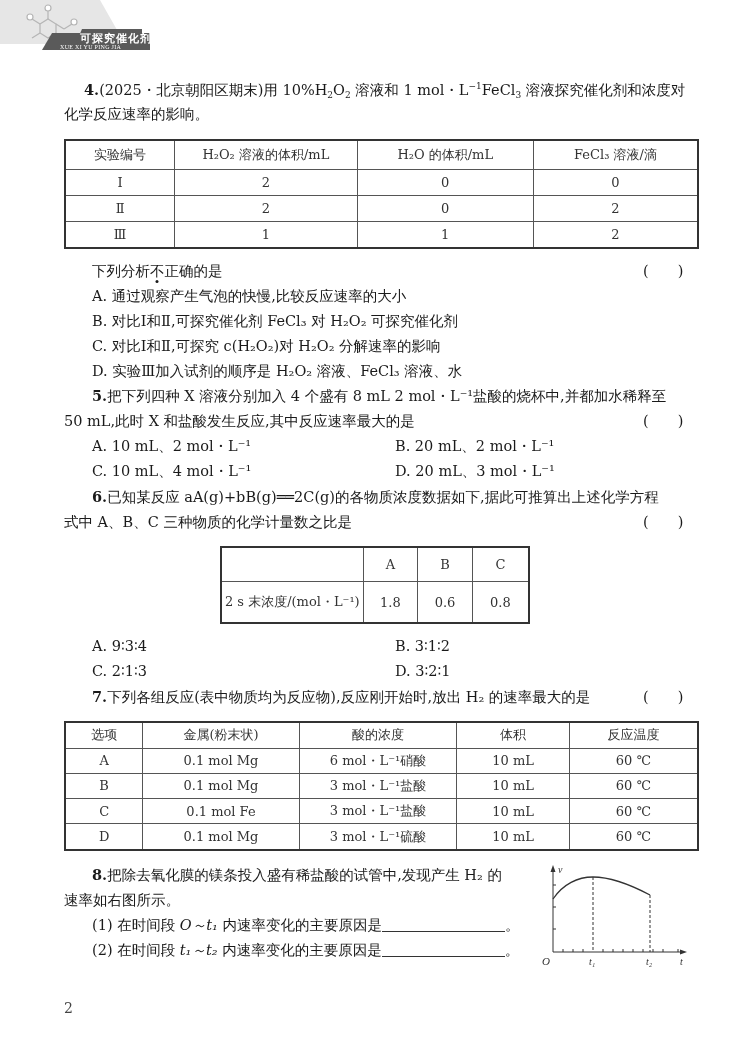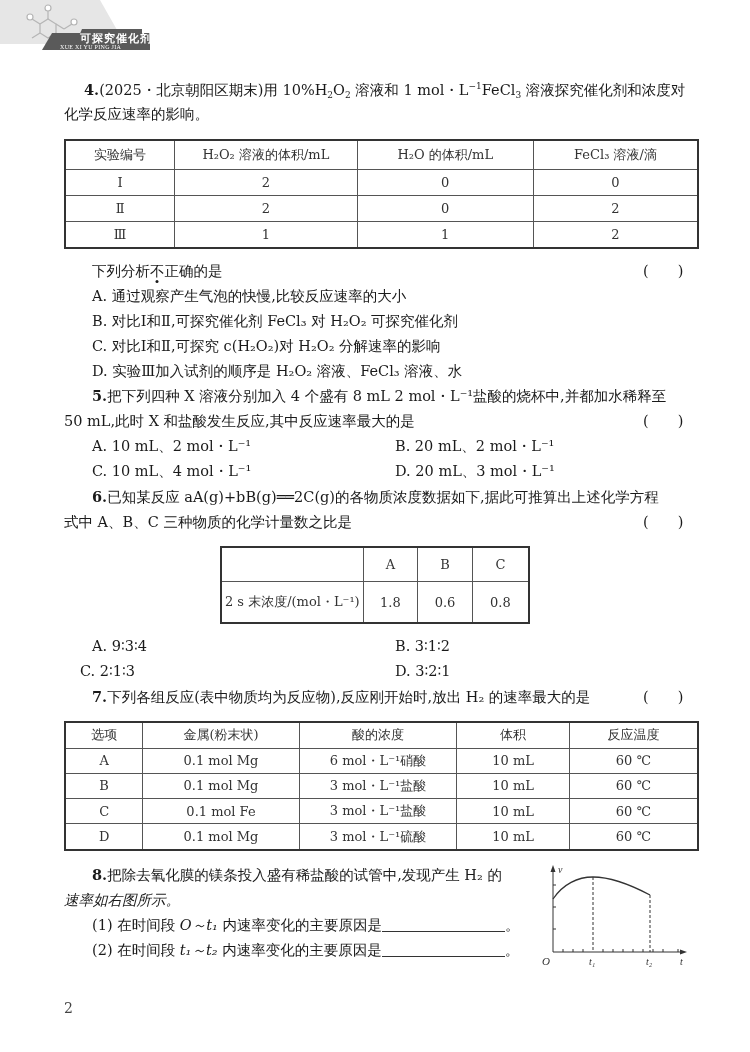--- a/index.html
+++ b/index.html
@@ -151,21 +151,21 @@
       <td>2 s 末浓度/(mol・L⁻¹)</td>
       <td>1.8</td>
       <td>0.6</td>
       <td>0.8</td>
     </tr>
   </tbody>
     </table>
 
   <div class="line" style="left:92px; top:636px;">A. 9∶3∶4</div>
   <div class="line" style="left:395px; top:636px;">B. 3∶1∶2</div>
-  <div class="line" style="left:80px; top:661px;">C. 2∶1∶3</div>
+  <div class="line" style="left:92px; top:661px;">C. 2∶1∶3</div>
   <div class="line" style="left:395px; top:661px;">D. 3∶2∶1</div>
 </div>
 
 <div>
   <div class="line" style="left:92px; top:687px;">
     <span class="qnum">7.</span><span>下列各组反应(表中物质均为反应物),反应刚开始时,放出 H₂ 的速率最大的是</span>
   </div>
   <div class="line" style="left:643px; top:687px;">(　　)</div>
 
   <table class="grid thick" style="left:64px; top:721px; width:635px; height:130px;">
@@ -213,21 +213,21 @@
       <td>60 ℃</td>
     </tr>
   </tbody>
     </table>
 </div>
 
 <div>
   <div class="line" style="left:92px; top:865px;">
     <span class="qnum">8.</span><span>把除去氧化膜的镁条投入盛有稀盐酸的试管中,发现产生 H₂ 的</span>
   </div>
-  <div class="line" style="left:64px; top:890px;font-style:italic;">速率如右图所示。</div>
+  <div class="line" style="left:64px; top:890px;">速率如右图所示。</div>
   <div class="line" style="left:92px; top:915px;">
     <span>(1) 在时间段 </span><i class="v">O～t₁</i><span> 内速率变化的主要原因是</span><span class="blank"></span><span>。</span>
   </div>
   <div class="line" style="left:92px; top:940px;">
     <span>(2) 在时间段 </span><i class="v">t₁～t₂</i><span> 内速率变化的主要原因是</span><span class="blank"></span><span>。</span>
   </div>
 
   <svg class="chart" width="165" height="105" viewBox="0 0 165 105">
     <g stroke="#333" stroke-width="1" fill="none">
 

